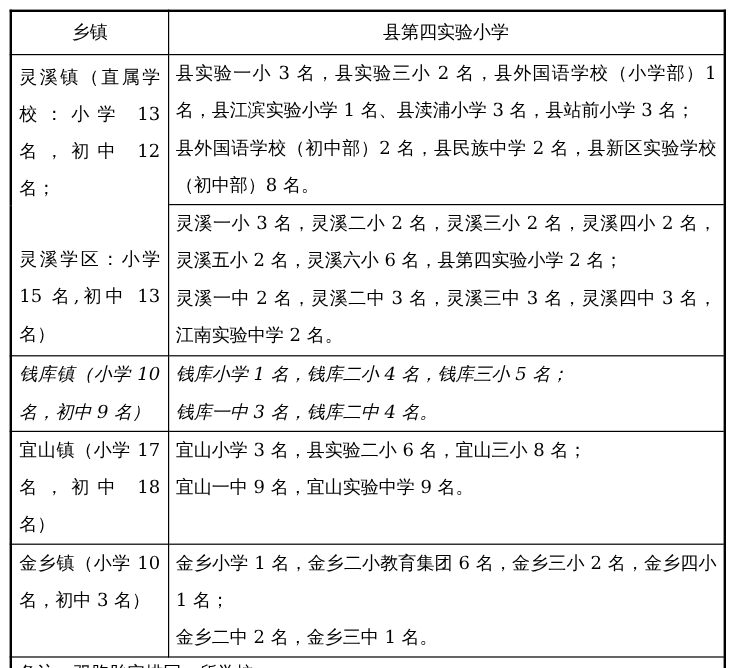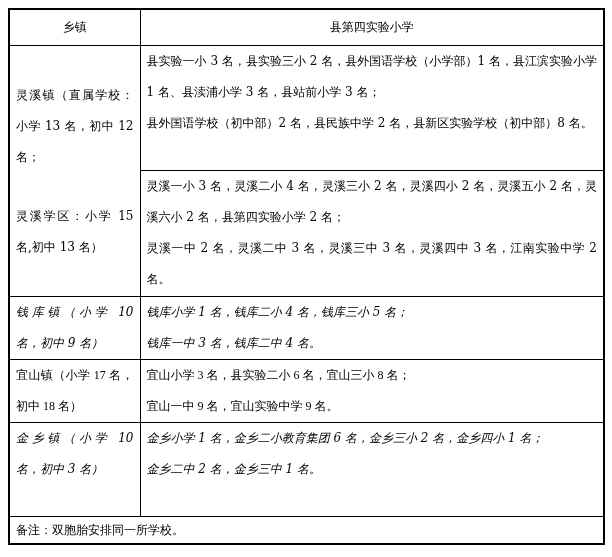--- a/index.html
+++ b/index.html
@@ -20,42 +20,42 @@
     border-collapse: collapse;
     width: 595px;
     table-layout: fixed;
     border: 2px solid #000;
   }
   col.c-town { width: 131px; }
   col.c-schools { width: 464px; }
   th, td {
     border: 1px solid #000;
     font-weight: normal;
-    font-size: 12px;
+    font-size: 15px;
     line-height: 31px;
     vertical-align: top;
     padding: 0 6px 0 6px;
     overflow: hidden;
   }
   th {
     text-align: center;
     vertical-align: middle;
     height: 35px;
   }
   td p {
     margin: 0;
     text-align: justify;
   }
   td.town-merged { vertical-align: middle; }
   td.town-merged p.second { margin-top: 28px; }
   tr.r-lx-a  { height: 125px; }
   tr.r-lx-b  { height: 126px; }
   tr.r-qk    { height: 60px; font-style: italic; }
-  tr.r-ys    { height: 58px; font-family: Liberation Serif, serif; }
-  tr.r-jx    { height: 94px; font-style: italic; }
+  tr.r-ys    { height: 58px; }
+  tr.r-jx    { height: 94px; }
   tr.r-note  { height: 27px; }
   tr.r-note td {
     line-height: 26px;
     vertical-align: middle;
   }
 </style>
 </head>
 <body>
 
 <div class="doc">
@@ -77,21 +77,21 @@
         <p class="second">灵溪学区：小学 15 名,初中 13 名）</p>
       </td>
       <td>
         <p>县实验一小 3 名，县实验三小 2 名，县外国语学校（小学部）1 名，县江滨实验小学 1 名、县渎浦小学 3 名，县站前小学 3 名；</p>
         <p>县外国语学校（初中部）2 名，县民族中学 2 名，县新区实验学校（初中部）8 名。</p>
       </td>
     </tr>
 
     <tr class="r-lx-b">
       <td>
-        <p>灵溪一小 3 名，灵溪二小 4 名，灵溪三小 2 名，灵溪四小 2 名，灵溪五小 2 名，灵溪六小 2 名，县第四实验小学 2 名；</p>
+        <p>灵溪一小 3 名，灵溪二小 2 名，灵溪三小 2 名，灵溪四小 2 名，灵溪五小 2 名，灵溪六小 6 名，县第四实验小学 2 名；</p>
         <p>灵溪一中 2 名，灵溪二中 3 名，灵溪三中 3 名，灵溪四中 3 名，江南实验中学 2 名。</p>
       </td>
     </tr>
 
     <tr class="r-qk">
       <td>
         <p>钱库镇（小学 10 名，初中 9 名）</p>
       </td>
       <td>
         <p>钱库小学 1 名，钱库二小 4 名，钱库三小 5 名；</p>

